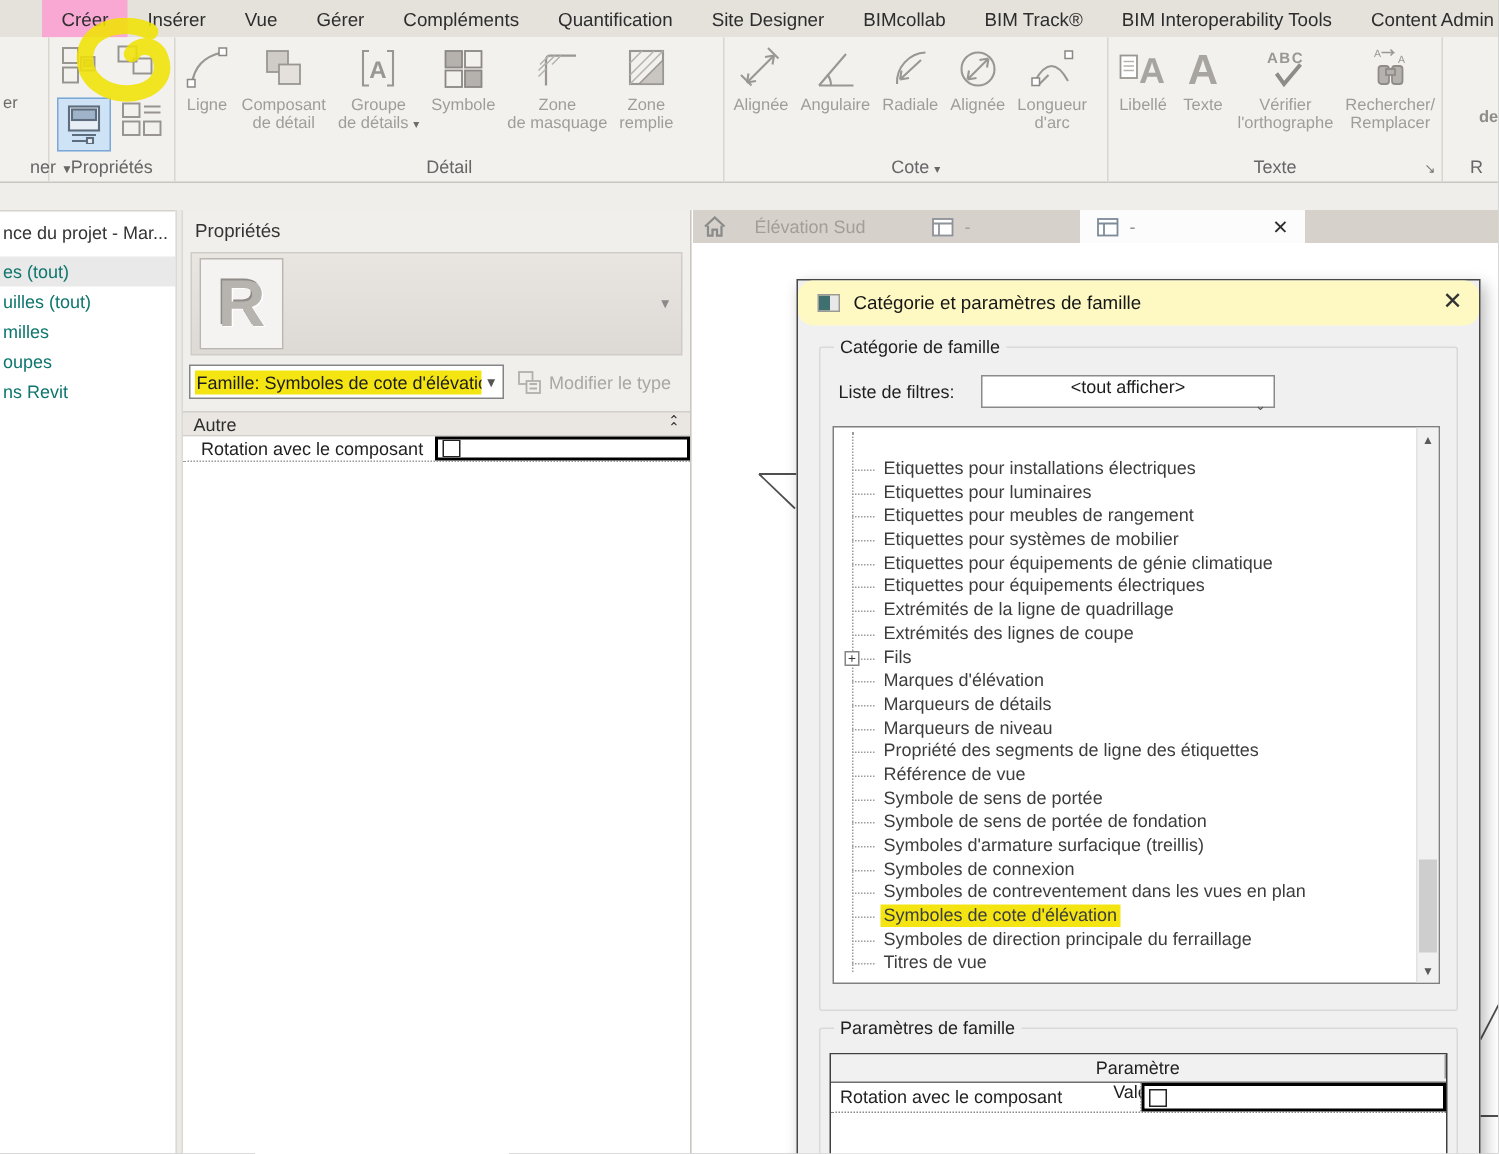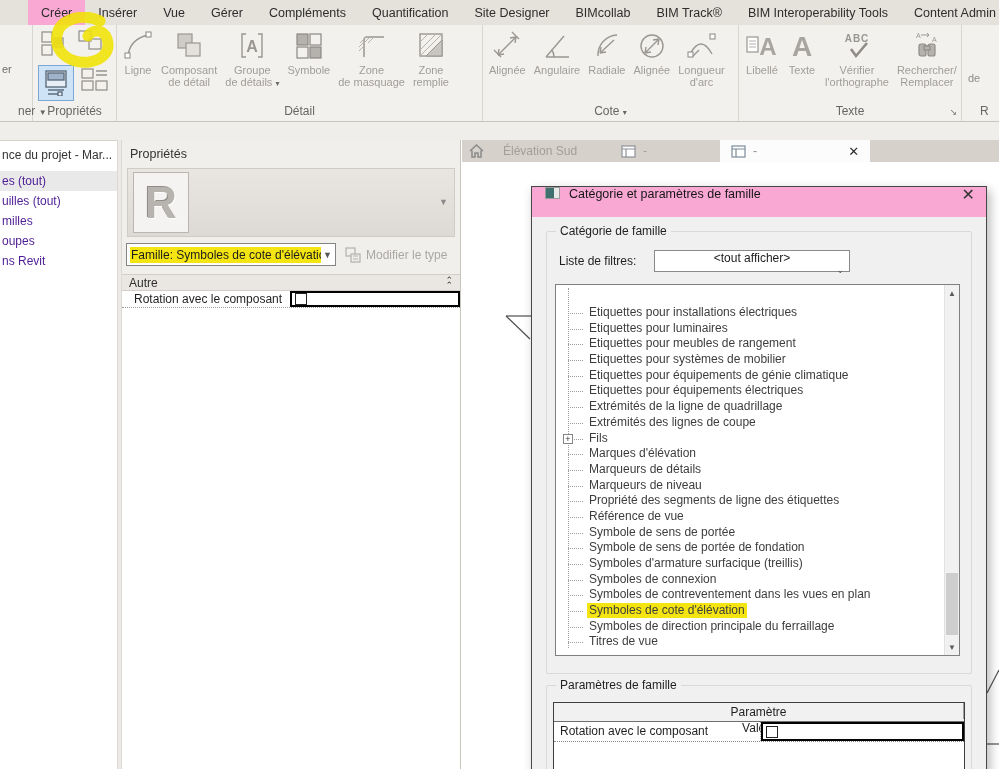--- a/index.html
+++ b/index.html
@@ -25,21 +25,21 @@
   .propgrid { position:relative; width:100%; height:100%; }
   .pg-ic { position:absolute; }
   .bluebtn { background:#cfe3f7; border:1px solid #7aa7d6; width:36px; height:36px;
              display:flex; align-items:center; justify-content:center; }
   .marker { position:absolute; left:50px; top:12px; z-index:6; pointer-events:none; }
 
   
   .mainstrip { position:absolute; top:122px; left:0; width:100%; height:18px; background:#f0eeea; }
   .browser { position:absolute; left:0; top:140px; width:117px; bottom:0; background:#fff; border-top:1px solid #d5d2cc; }
   .browser .btitle { font-size:12px; color:#333; padding:7px 2px 9px 2px; white-space:nowrap; overflow:hidden; }
-  .bitem { font-size:12px; color:#4c1d95; line-height:20px; padding-left:2px; white-space:nowrap; overflow:hidden; }
+  .bitem { font-size:12px; color:#0f766e; line-height:20px; padding-left:2px; white-space:nowrap; overflow:hidden; }
   .bitem.selected { background:#e9e9e9; }
   .gutter { position:absolute; left:117px; top:140px; width:5px; bottom:0; background:#eceae6;
             border-left:1px solid #dcd9d4; border-right:1px solid #dcd9d4; }
 
   
   .props { position:absolute; left:122px; top:140px; width:339px; bottom:0; background:#f1efec;
            border-right:1px solid #c9c6c0; display:flex; flex-direction:column; }
   .ptitle { font-size:12.5px; color:#333; padding:7px 8px 5px 8px; }
   .preview { position:relative; margin:2px 5px 0 5px; height:69px;
              background:linear-gradient(#e9e6e2,#dddad5); border:1px solid #cfccc7; }
@@ -67,22 +67,22 @@
   .viewtabs { height:22px; background:#d6d2cb; display:flex; align-items:stretch; font-size:12px; color:#a39e97; }
   .homebtn { display:flex; align-items:center; padding:0 8px 0 7px; }
   .vtab { display:flex; align-items:center; gap:7px; padding:0 11px; white-space:nowrap; }
   .vtab.active { background:#fcfcfc; color:#8d8d8d; width:150px; }
   .vtab .closex { margin-left:auto; color:#2e2e2e; font-size:13px; }
   .drawing { position:absolute; left:0; top:22px; z-index:1; }
 
   
   .dialog { position:absolute; left:69px; top:46px; width:456px; height:640px; background:#f0f0f0;
             border:1px solid #474747; box-shadow:3px 4px 10px rgba(0,0,0,.28); z-index:5; }
-  .dtitle { height:30px; background:#f9a8d4; display:flex; align-items:flex-start; padding:0 11px 0 13px;
-            font-size:12.5px; color:#151515; }
+  .dtitle { height:30px; background:#fef9c3; display:flex; align-items:center; padding:0 11px 0 13px;
+            font-size:12.5px; color:#151515;border-radius:10px; }
   .dico { width:15px; height:12px; border:1px solid #9a9a9a; margin-right:9px;
           background:linear-gradient(90deg,#3f7070 0 58%, #e8e8e8 58%); flex:0 0 auto; }
   .dtitle .closex { margin-left:auto; font-size:16px; color:#333; line-height:16px; }
   .dbody { padding:0 14px; }
   .gbox { position:relative; border:1px solid #d9d9d9; border-radius:2px; background:transparent; }
   .gbox > .glabel { position:absolute; top:-8px; left:9px; background:#f0f0f0; padding:0 4px;
                     font-size:12px; color:#1f1f1f; }
   .gbox1 { margin-top:14px; height:443px; }
   .filterrow { display:flex; align-items:center; margin:18px 10px 0 12px; }
   .filterrow .flbl { width:95px; font-size:12px; color:#1f1f1f; }
@@ -134,21 +134,21 @@
     <span class="rtab">BIM Track®</span>
     <span class="rtab">BIM Interoperability Tools</span>
     <span class="rtab">Content Admin Kit</span>
 
   </div>
 
   <div class="ribbonbody">
 
     <div class="rpanel" style="width:33px;">
       <span class="cutlbl" style="left:2px; top:38px; color:#6f6c68;">er</span>
-      <span class="plabel nowrap" style="text-align:left; padding-left:2px;margin-left:16px;"><span>ner</span> <span style="font-size:8px;">▼</span></span>
+      <span class="plabel nowrap" style="text-align:left; padding-left:20px;"><span>ner</span> <span style="font-size:8px;">▼</span></span>
     </div>
 
     <div class="rpanel" style="width:84px;">
       <div class="propgrid">
         <span class="pg-ic" style="left:7px; top:4px;">
           <svg width="30" height="30" viewBox="0 0 30 30">
               <g fill="none" stroke="#97948f" stroke-width="1.3">
                 <rect x="2" y="3" width="10" height="10"></rect>
                 <rect x="2" y="16" width="10" height="10"></rect>
                 <rect x="14" y="9" width="9" height="9" fill="#dedbd7"></rect>
@@ -352,21 +352,21 @@
             </svg>
           <span class="tl">Rechercher/</span>
           <span class="tl">Remplacer</span>
         </div>
       </div>
       <span class="plabel">Texte</span>
       <span class="launcher">↘</span>
     </div>
 
     <div class="rpanel" style="flex:1; border-right:none;">
-      <span class="cutlbl" style="left:6px; top:47px;">de</span>
+      <span class="cutlbl" style="left:24px; top:47px;font-weight:bold;">de</span>
       <span class="plabel nowrap" style="text-align:left; padding-left:18px; ">R</span>
     </div>
   </div>
 
   <svg class="marker" width="68" height="56" viewBox="0 0 68 56">
     <path d="M50 9 C34 1 10 6 7 23 C4 41 21 52 39 50 C53 48 61 39 57 27 C54 17 42 17 38 24" fill="none" stroke="#f0e104" stroke-width="11" stroke-linecap="round" opacity="0.88"></path>
   </svg>
 
   <div class="mainstrip"></div>
 

